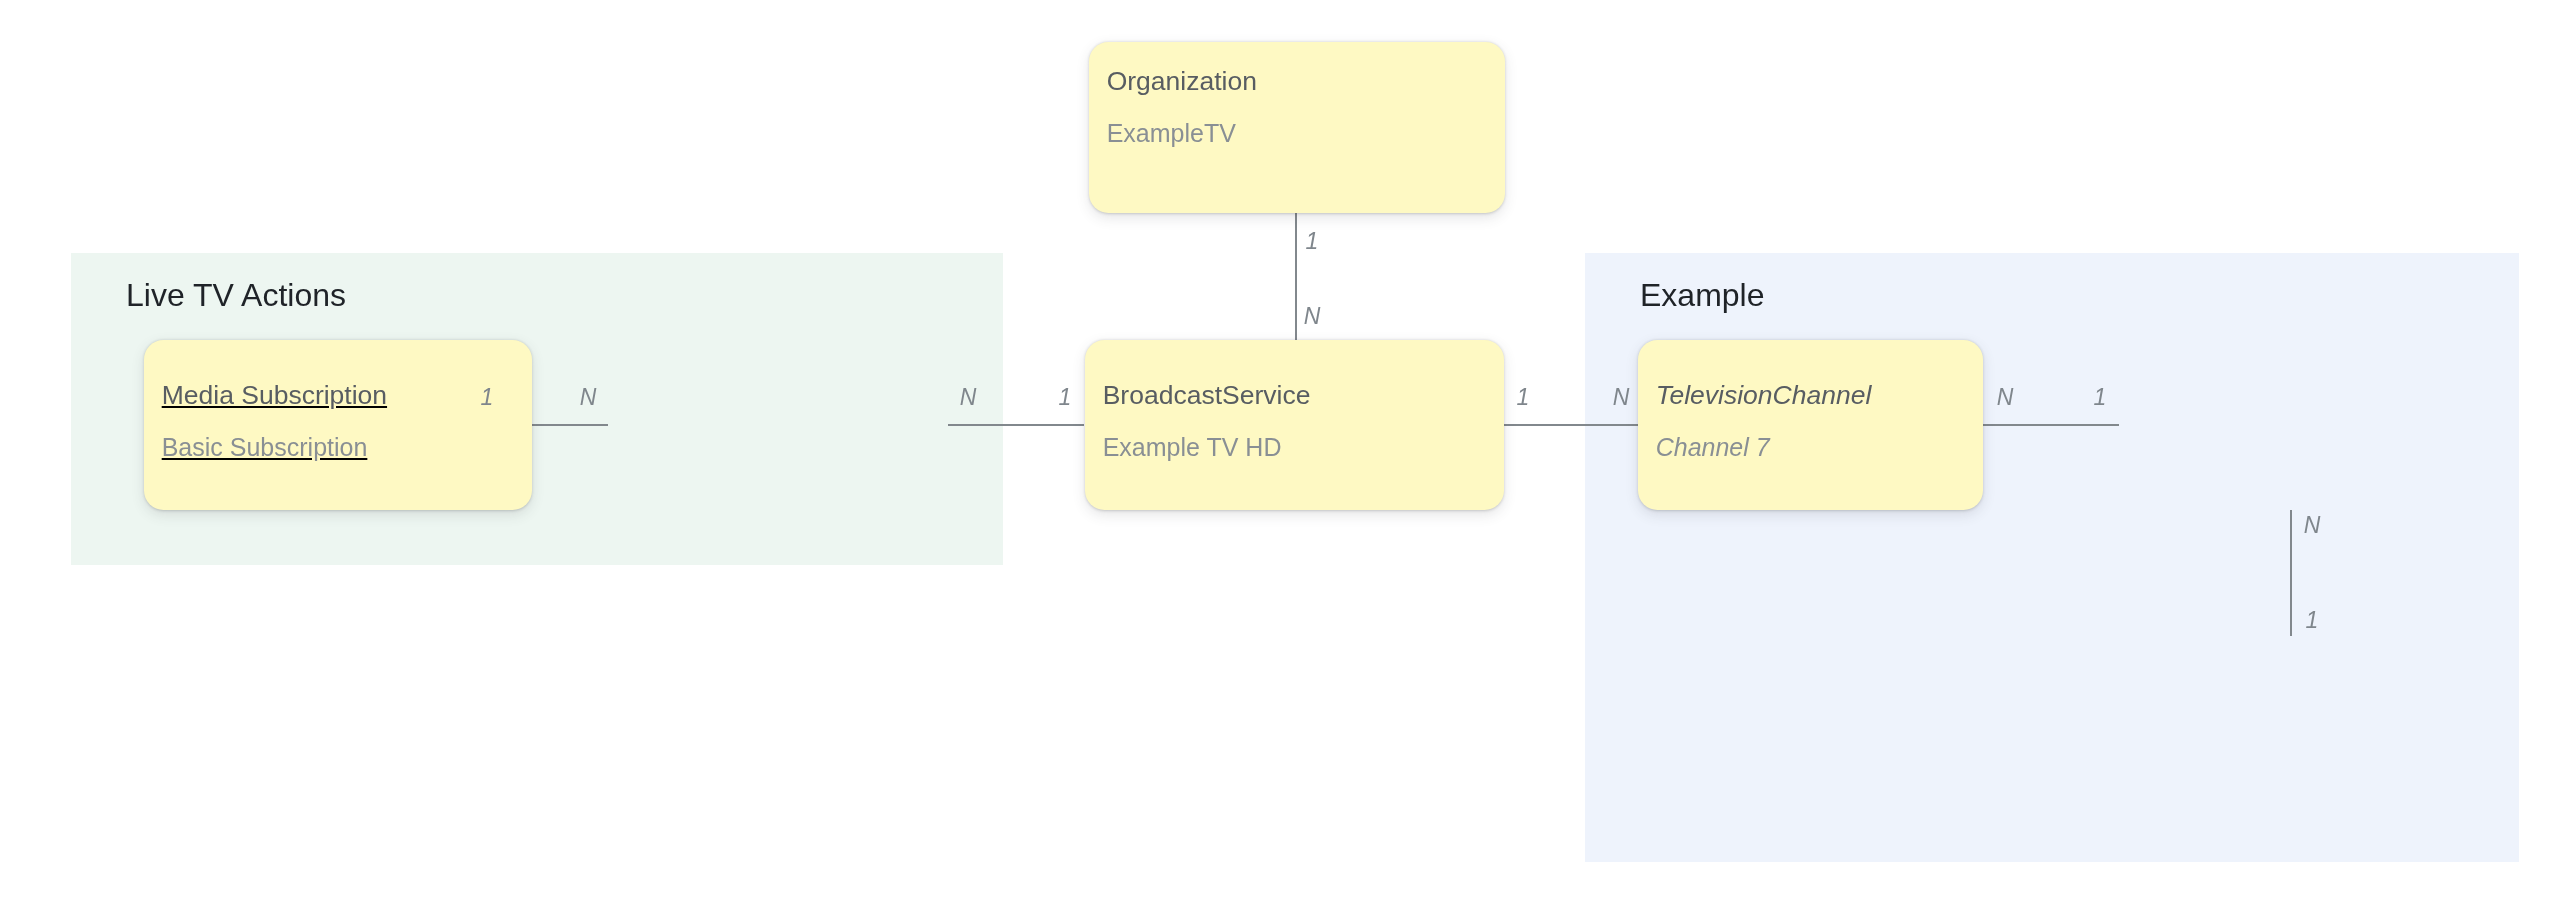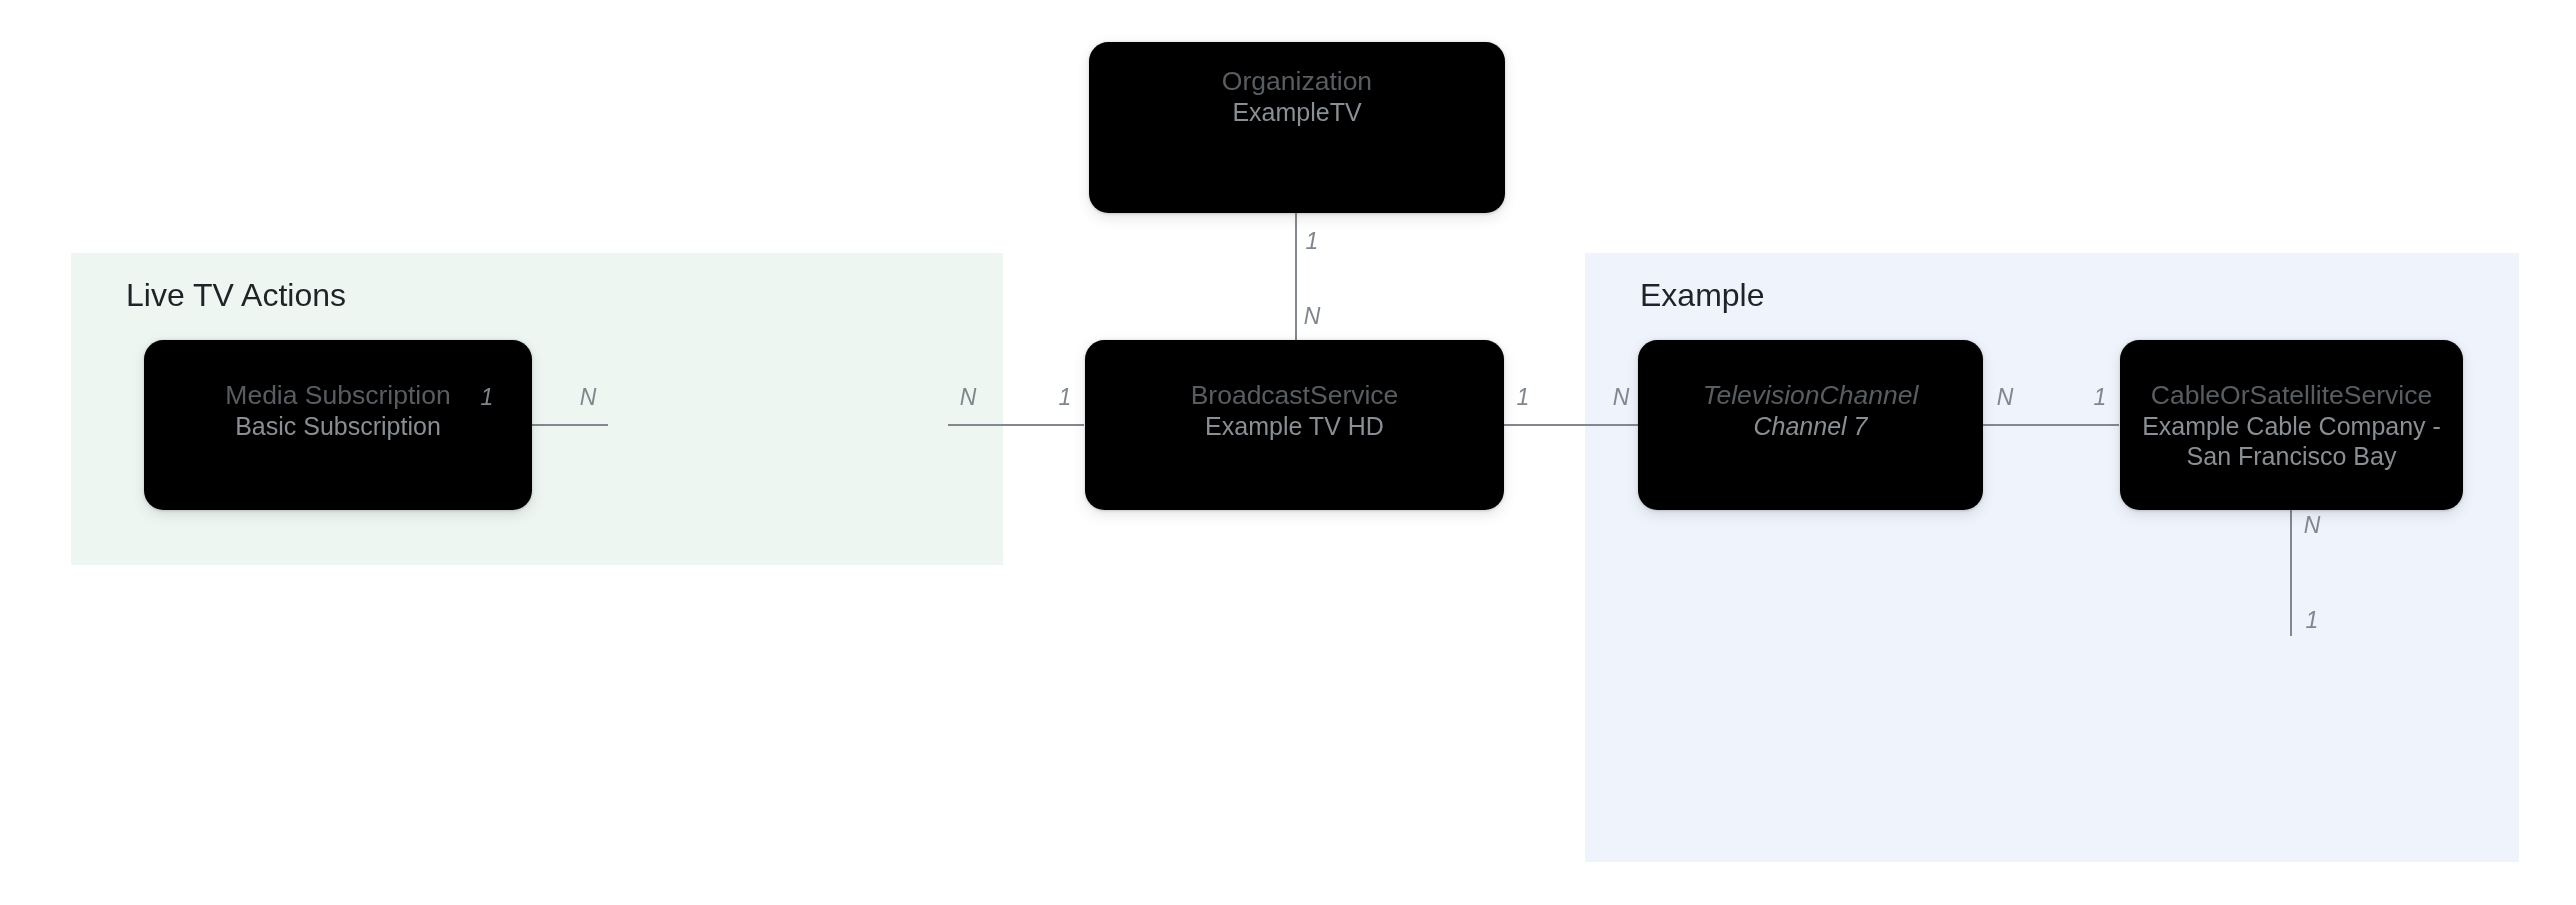--- a/index.html
+++ b/index.html
@@ -25,37 +25,38 @@
     left: 55px;
     top: 25px;
     font-size: 32px;
     line-height: 35px;
     font-weight: 400;
     color: #1f2328;
     white-space: nowrap;
   }
   .node {
     position: absolute;
-    background: #000000;
+    background: #fef9c3;
     border-radius: 19.5px;
     box-shadow: 0 0.9px 2.7px rgba(60,64,67,0.22), 0 4.4px 12.4px rgba(60,64,67,0.13);
-    text-align: center;
+    text-align: left;
     box-sizing: border-box;
     padding: 39px 17.7px 0 17.7px;
     z-index: 2;
   }
   .node.pad-sm { padding-top: 23px; }
   .node-title {
     font-size: 26.5px;
     line-height: 32px;
     color: #585d62;
     white-space: nowrap;
   }
   .node-title .tline { display: block; }
   .node-sub {
+    margin-top: 21px;
     font-size: 25px;
     line-height: 30px;
     color: #898f94;
     white-space: nowrap;
   }
   .node-sub .sline { display: block; }
   .edge {
     position: absolute;
     background: #82888d;
     z-index: 1;
@@ -140,25 +141,16 @@
 
   <div class="node" style="left:1638px; top:340px; width:345px; height:170px;font-style:italic;">
     <div class="node-title">
       <span class="tline">TelevisionChannel</span>
     </div>
     <div class="node-sub">
       <span class="sline">Channel 7</span>
     </div>
   </div>
 
-  <div class="node" style="left:2120px; top:340px; width:343px; height:170px;">
-    <div class="node-title">
-      <span class="tline">CableOrSatelliteService</span>
-    </div>
-    <div class="node-sub">
-      <span class="sline">Example Cable Company -</span>
-      <span class="sline">San Francisco Bay</span>
-    </div>
-  </div>
 
 
 </div>
 
 
 </body></html>

